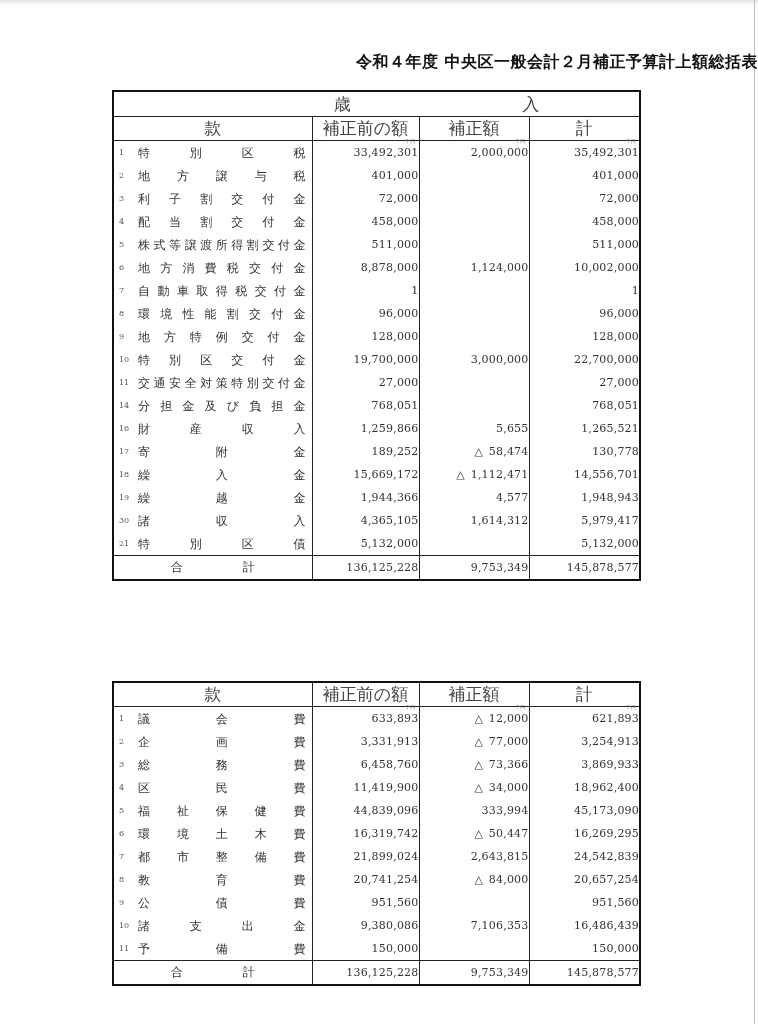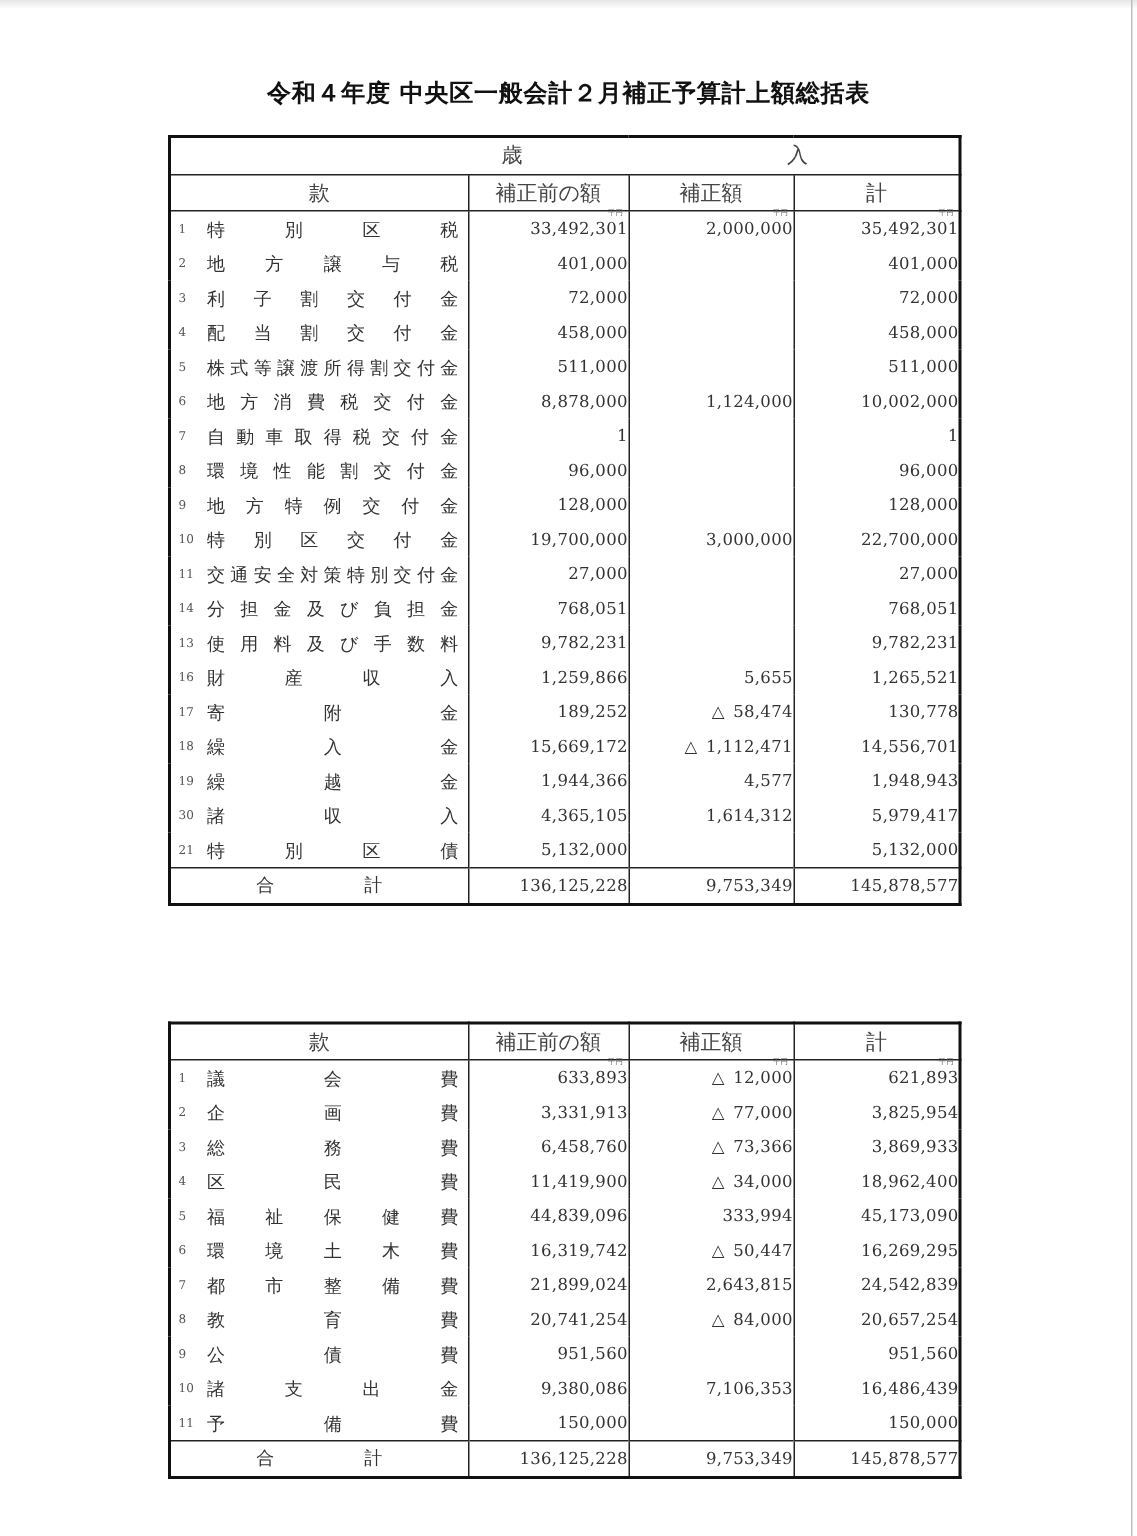--- a/index.html
+++ b/index.html
@@ -3,27 +3,27 @@
 <meta charset="utf-8">
 <style>
   html, body { margin: 0; padding: 0; }
   body {
     width: 758px; height: 1024px; background: #ffffff; position: relative; overflow: hidden;
     font-family: "DejaVu Serif", "Liberation Serif", serif; color: #333;
   }
   .topbar { position: absolute; left: 0; top: 0; width: 758px; height: 6px;
     background: linear-gradient(#e6e6e6, #ffffff); }
   .rightline { position: absolute; right: 3px; top: 0; width: 1px; height: 1024px; background: #bdbdbd; }
-  .title { position: absolute; top: 52px; left: 0; width: 758px; text-align: center;
+  .title { position: absolute; top: 52px; left: 0; width: 758px; text-align: right;
     font-family: "DejaVu Sans", "Liberation Sans", sans-serif; font-weight: bold; font-size: 16px; color: #111; letter-spacing: 0.5px; }
   table.budget { position: absolute; left: 112px; width: 527px; border-collapse: collapse;
     border: 2px solid #111; table-layout: fixed; }
   table.budget td, table.budget th { border-left: 1.5px solid #222; border-right: 1.5px solid #222;
     padding: 0; font-weight: normal; font-size: 11px; color: #333; white-space: nowrap; }
-  table.budget th { height: 23px; border-bottom: 1.5px solid #222; text-align: center; font-size: 14px; color: #444; }
+  table.budget th { height: 23px; border-bottom: 1.5px solid #222; text-align: center; font-size: 17px; color: #444; }
   table.budget tr.sec th { height: 24px; }
   table.budget td { height: 23px; }
   td.item { position: relative; }
   .num-idx { position: absolute; left: 5px; top: 7px; font-size: 8px; color: #555; width: 14px; }
   .item-name { position: absolute; left: 24px; right: 6px; top: 4px; font-size: 12px; color: #333;
     display: flex; justify-content: space-between; }
   td.amt { text-align: right; padding-right: 3px; position: relative; font-size: 11.5px; letter-spacing: 0.2px; }
   .unit { position: absolute; right: 3px; top: -3px; font-size: 5px; color: #666; }
   tr.total td { border-top: 1.5px solid #222; height: 23px; }
   tr.total td.label { text-align: center; }
@@ -263,38 +263,20 @@
             <span>担</span>
             <span>金</span>
           </span>
         </td>
         <td class="amt"><span>768,051</span></td>
         <td class="amt"><span></span></td>
         <td class="amt"><span>768,051</span></td>
       </tr>
       <tr>
         <td class="item">
-          <span class="num-idx">13</span>
-          <span class="item-name">
-            <span>使</span>
-            <span>用</span>
-            <span>料</span>
-            <span>及</span>
-            <span>び</span>
-            <span>手</span>
-            <span>数</span>
-            <span>料</span>
-          </span>
-        </td>
-        <td class="amt"><span>9,782,231</span></td>
-        <td class="amt"><span></span></td>
-        <td class="amt"><span>9,782,231</span></td>
-      </tr>
-      <tr>
-        <td class="item">
           <span class="num-idx">16</span>
           <span class="item-name">
             <span>財</span>
             <span>産</span>
             <span>収</span>
             <span>入</span>
           </span>
         </td>
         <td class="amt"><span>1,259,866</span></td>
         <td class="amt"><span>5,655</span></td>
@@ -415,21 +397,21 @@
         <td class="item">
           <span class="num-idx">2</span>
           <span class="item-name">
             <span>企</span>
             <span>画</span>
             <span>費</span>
           </span>
         </td>
         <td class="amt"><span>3,331,913</span></td>
         <td class="amt"><span>△ 77,000</span></td>
-        <td class="amt"><span>3,825,954</span></td>
+        <td class="amt"><span>3,254,913</span></td>
       </tr>
       <tr>
         <td class="item">
           <span class="num-idx">3</span>
           <span class="item-name">
             <span>総</span>
             <span>務</span>
             <span>費</span>
           </span>
         </td>

